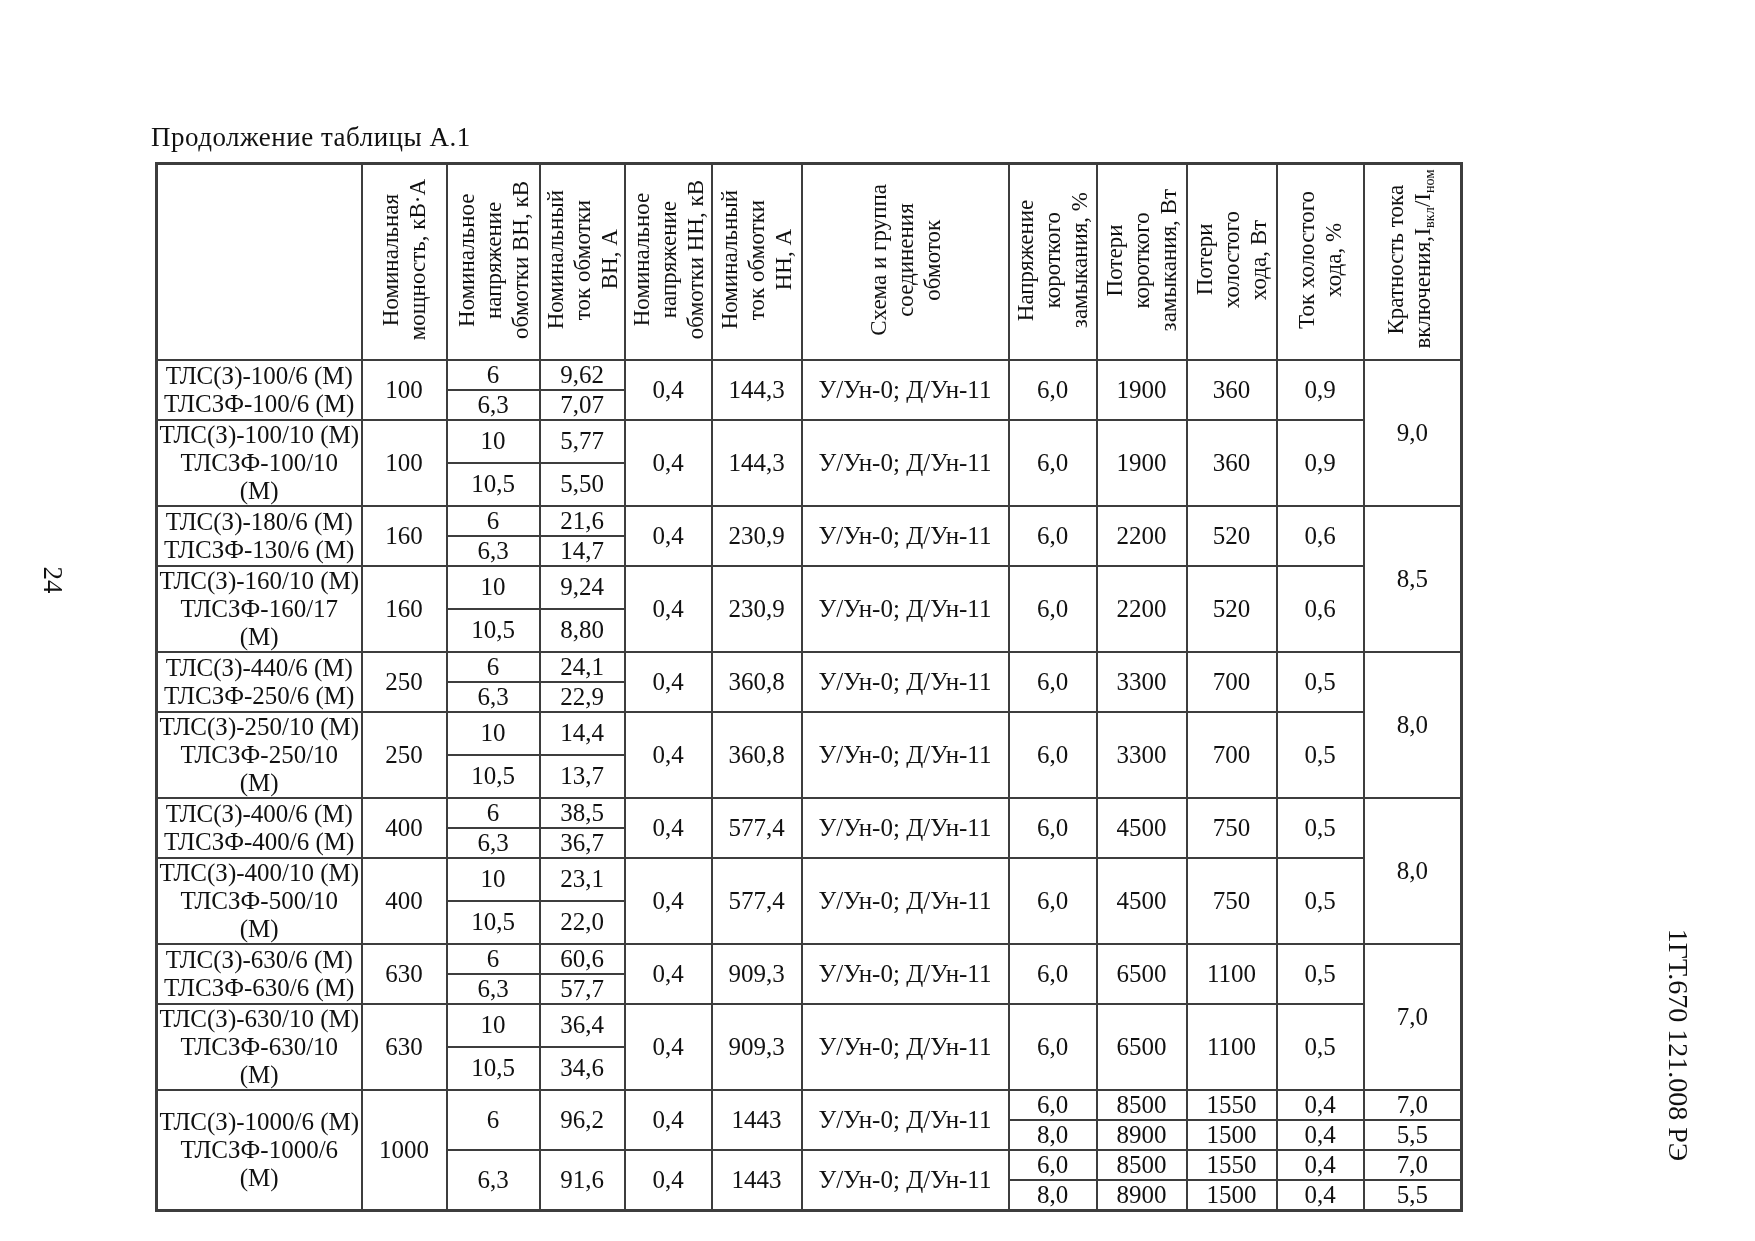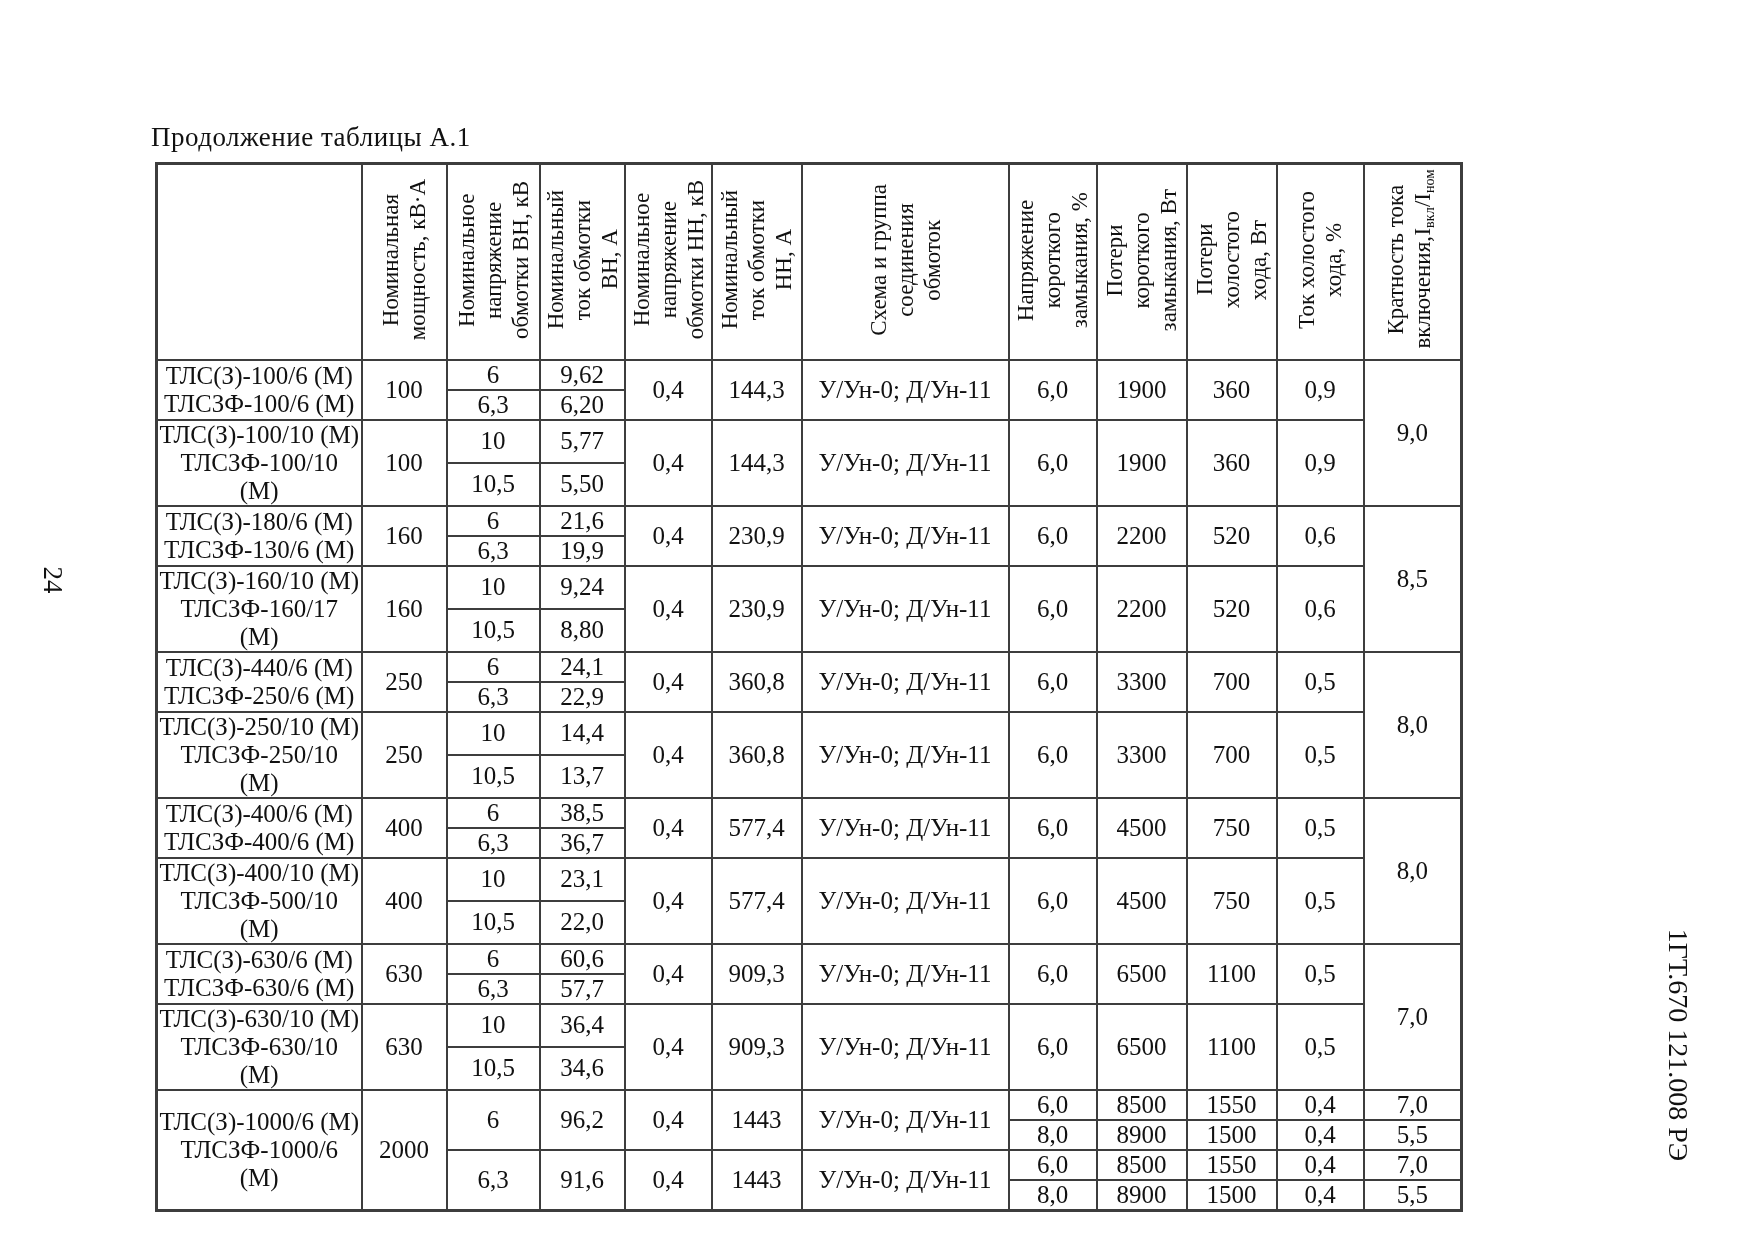--- a/index.html
+++ b/index.html
@@ -147,21 +147,21 @@
         <td rowspan="2">144,3</td>
         <td rowspan="2">У/Ун-0; Д/Ун-11</td>
         <td rowspan="2">6,0</td>
         <td rowspan="2">1900</td>
         <td rowspan="2">360</td>
         <td rowspan="2">0,9</td>
         <td rowspan="4">9,0</td>
       </tr>
       <tr>
         <td>6,3</td>
-        <td>6,20</td>
+        <td>7,07</td>
       </tr>
 
       <tr>
         <td class="model-cell" rowspan="2">
           <div>ТЛС(З)-100/10 (М)</div>
           <div>ТЛСЗФ-100/10 (М)</div>
         </td>
         <td rowspan="2">100</td>
         <td>10</td>
         <td>5,77</td>
@@ -190,21 +190,21 @@
         <td rowspan="2">230,9</td>
         <td rowspan="2">У/Ун-0; Д/Ун-11</td>
         <td rowspan="2">6,0</td>
         <td rowspan="2">2200</td>
         <td rowspan="2">520</td>
         <td rowspan="2">0,6</td>
         <td rowspan="4">8,5</td>
       </tr>
       <tr>
         <td>6,3</td>
-        <td>19,9</td>
+        <td>14,7</td>
       </tr>
 
       <tr>
         <td class="model-cell" rowspan="2">
           <div>ТЛС(З)-160/10 (М)</div>
           <div>ТЛСЗФ-160/17 (М)</div>
         </td>
         <td rowspan="2">160</td>
         <td>10</td>
         <td>9,24</td>
@@ -348,21 +348,21 @@
       <tr>
         <td>10,5</td>
         <td>34,6</td>
       </tr>
 
       <tr>
         <td class="model-cell" rowspan="4">
           <div>ТЛС(З)-1000/6 (М)</div>
           <div>ТЛСЗФ-1000/6 (М)</div>
         </td>
-        <td rowspan="4">2000</td>
+        <td rowspan="4">1000</td>
         <td rowspan="2">6</td>
         <td rowspan="2">96,2</td>
         <td rowspan="2">0,4</td>
         <td rowspan="2">1443</td>
         <td rowspan="2">У/Ун-0; Д/Ун-11</td>
         <td>6,0</td>
         <td>8500</td>
         <td>1550</td>
         <td>0,4</td>
         <td>7,0</td>

